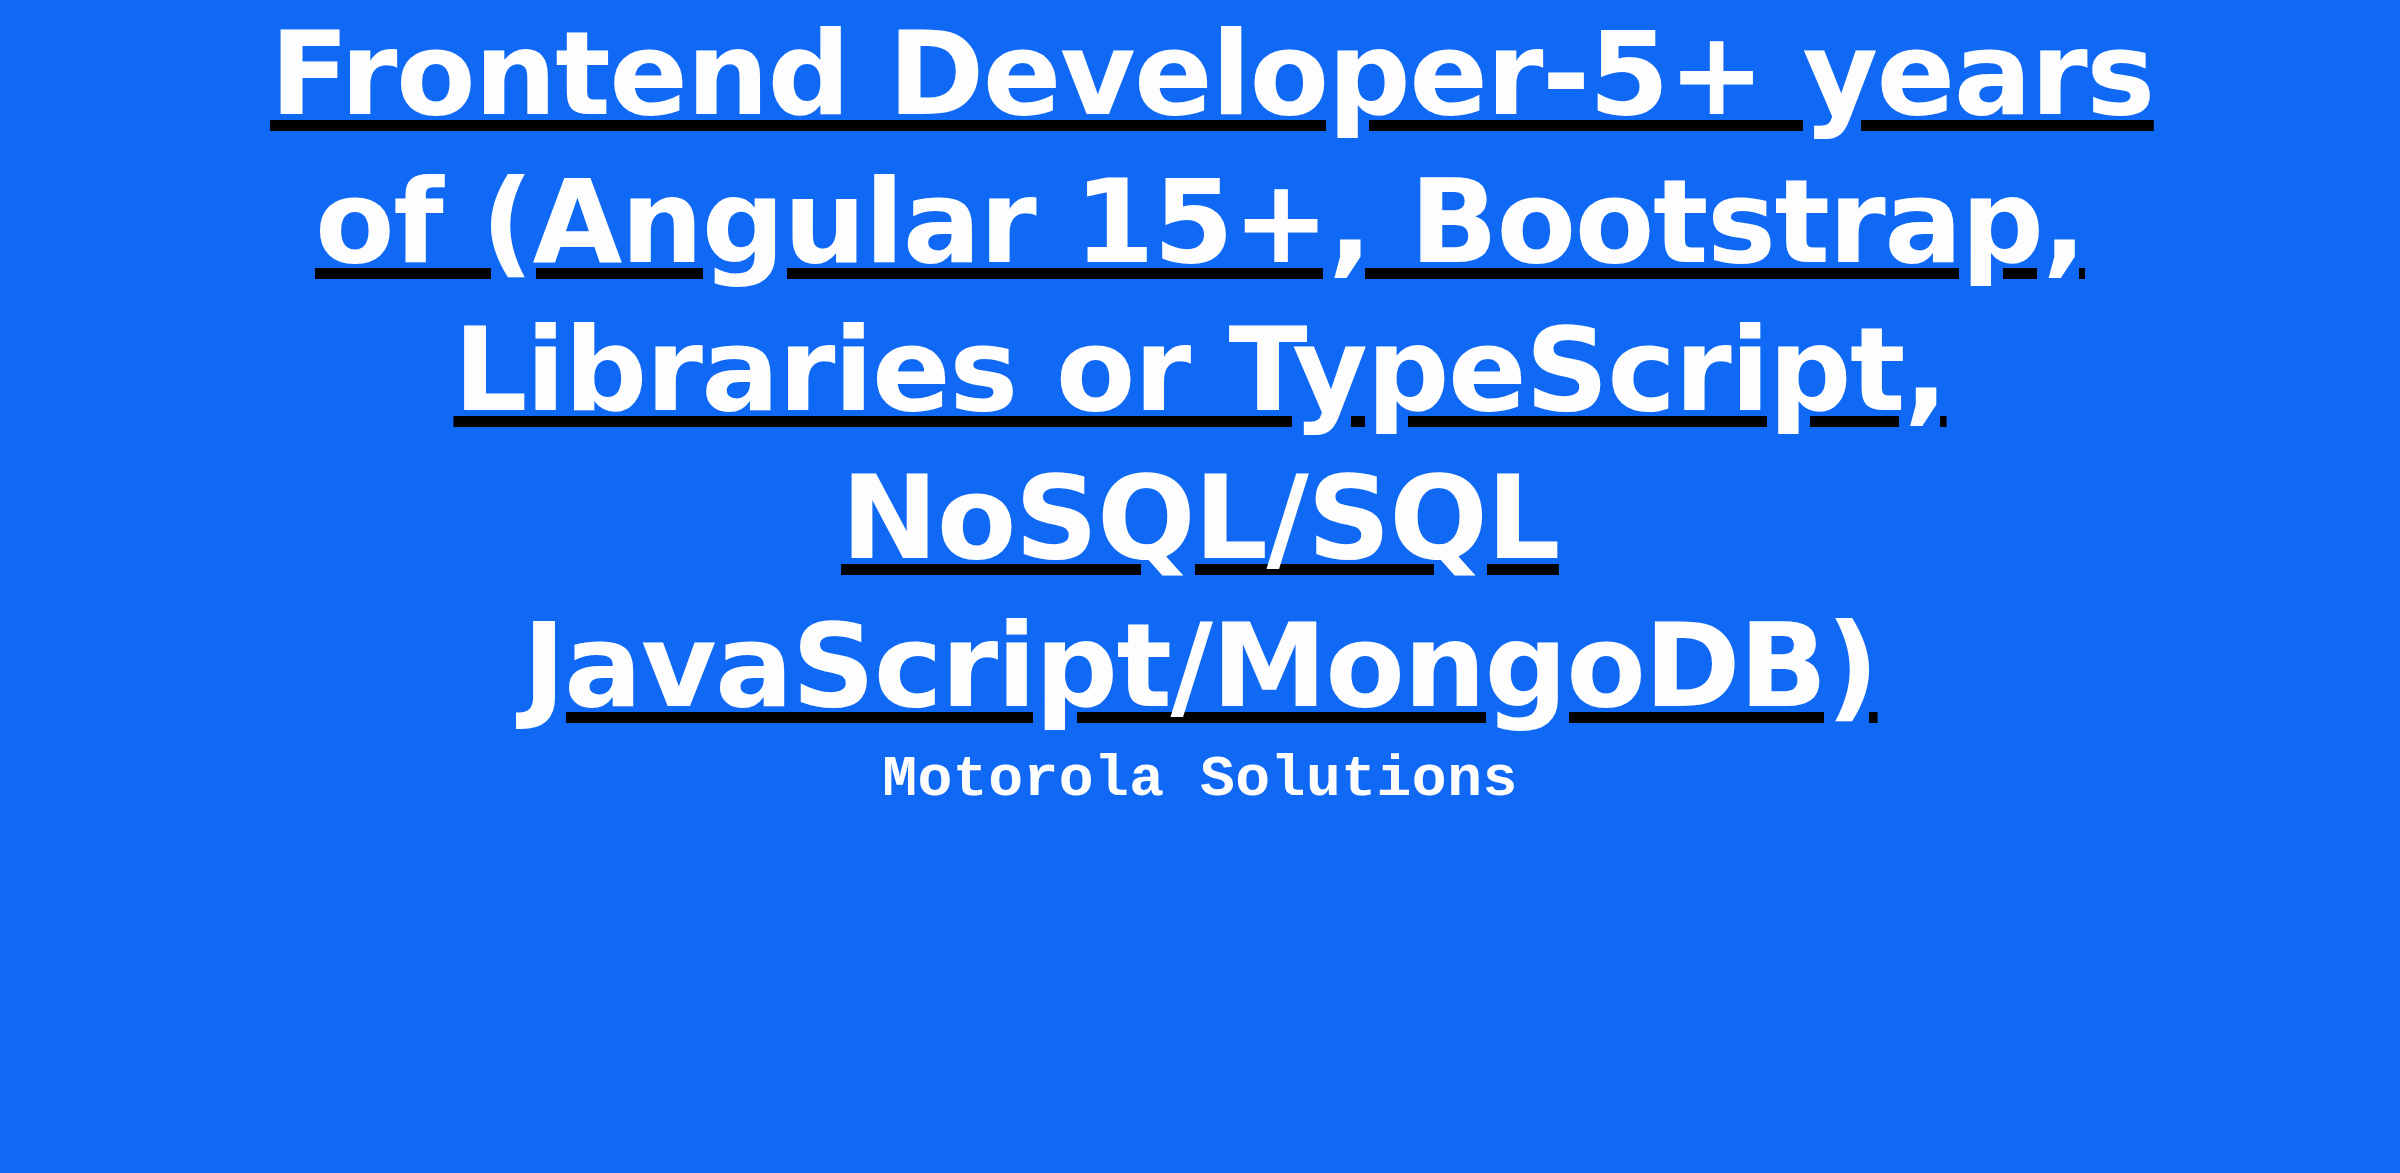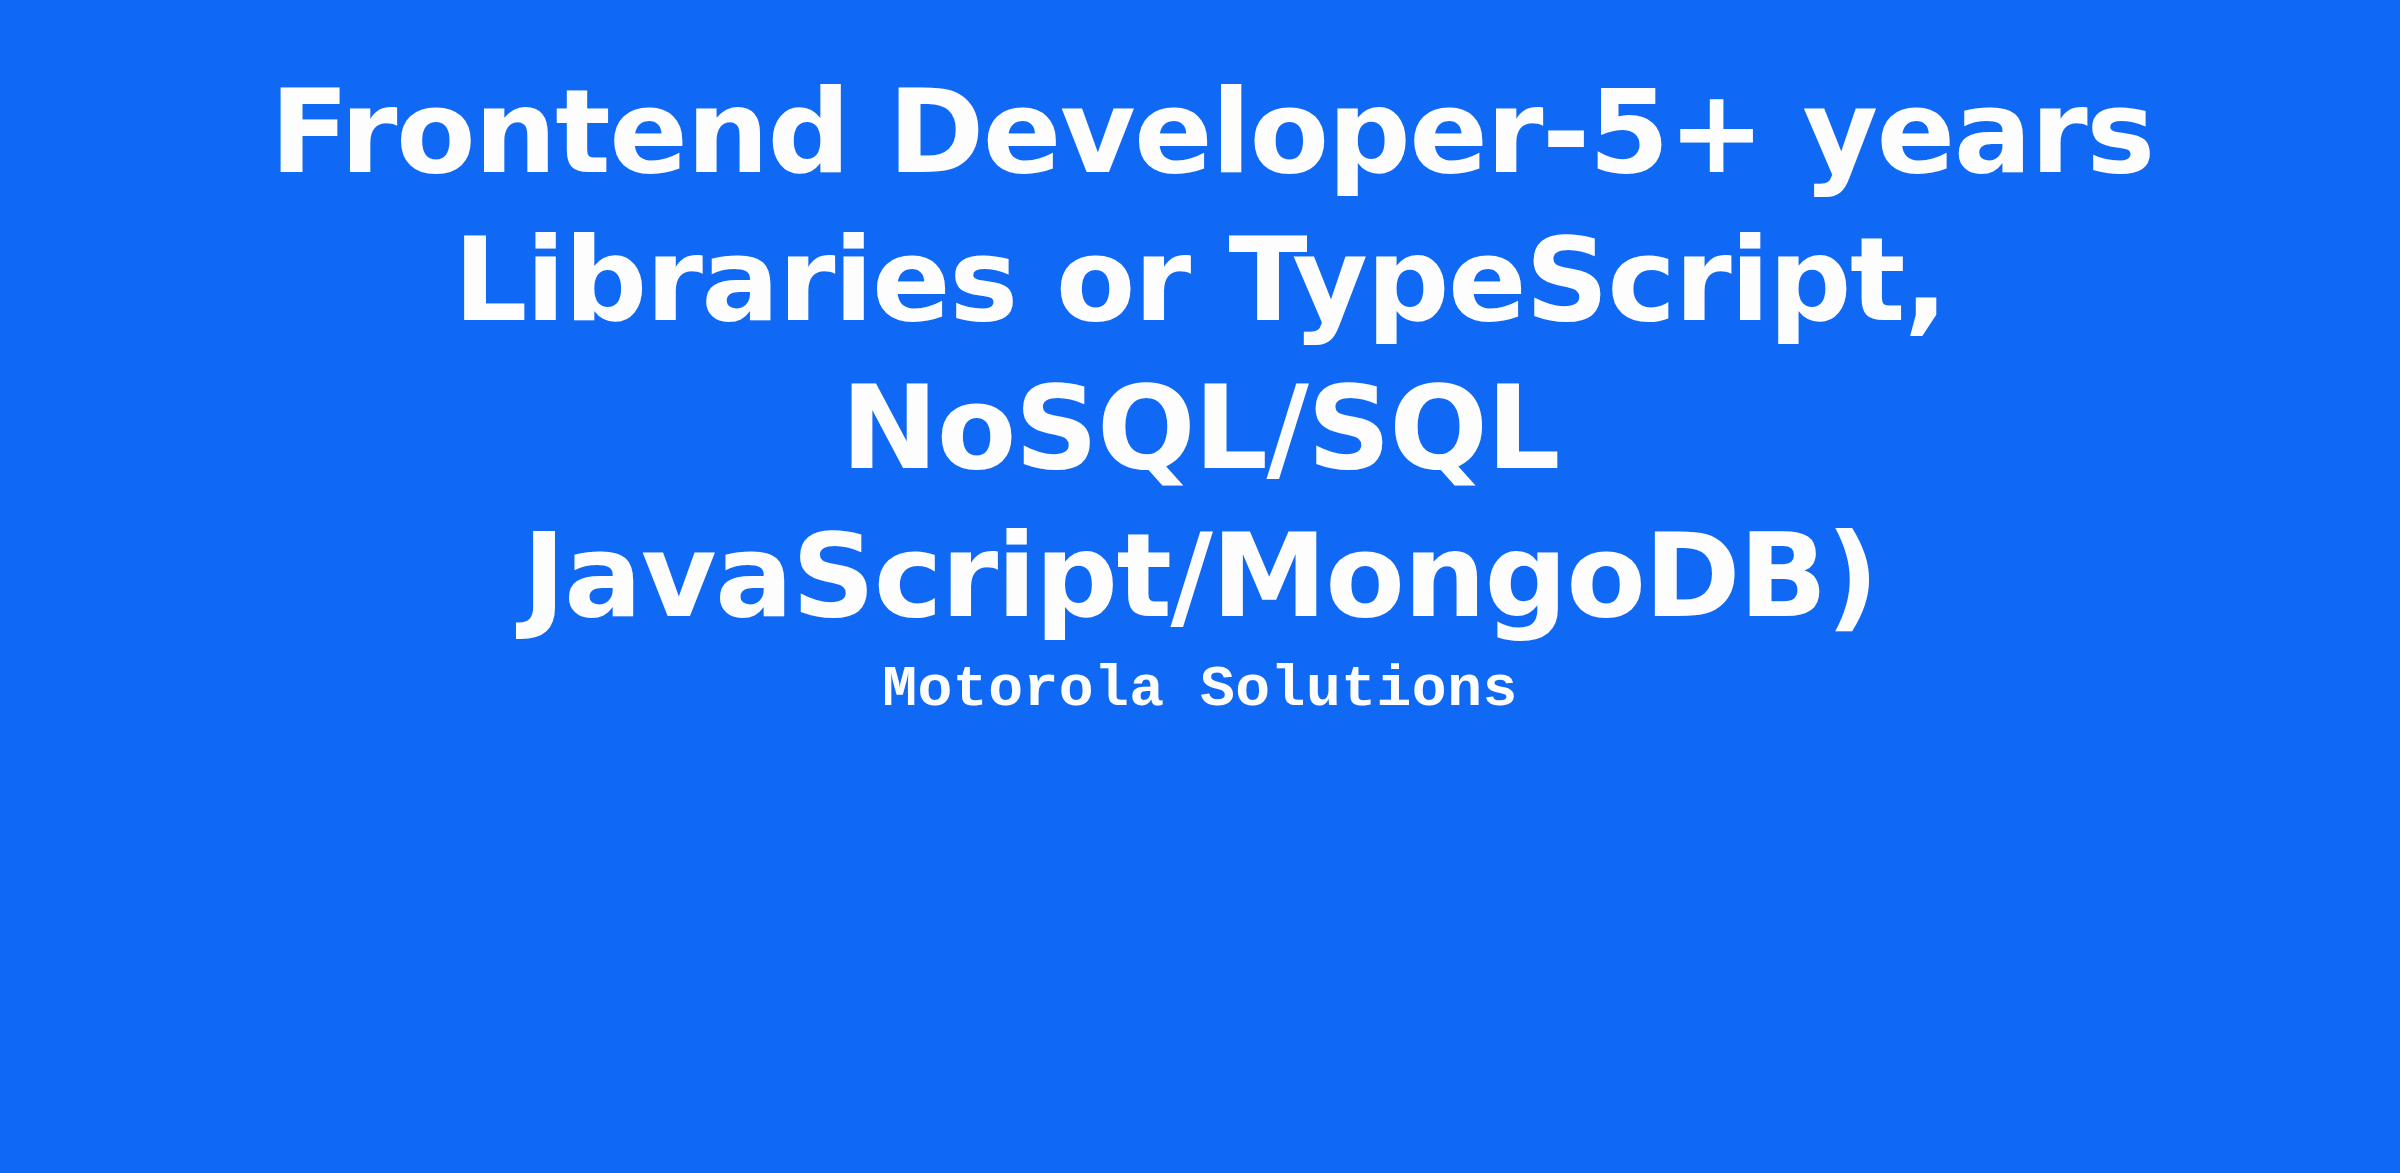--- a/index.html
+++ b/index.html
@@ -24,22 +24,22 @@
     background: #1069f5;
     display: flex;
     flex-direction: column;
     align-items: center;
     justify-content: flex-start;
   }
 
   
   #title-block {
     width: 1860px;
-    margin-top: 58px;
     text-align: center;
+    text-decoration: underline;
   }
 
   .title-line {
     display: block;
     font-family: "DejaVu Sans", "Liberation Sans", sans-serif;
     font-size: 116px;
     line-height: 148px;
     font-weight: 700;
     letter-spacing: -1.5px;
     color: #fdfdfd;
@@ -64,20 +64,21 @@
     white-space: nowrap;
   }
 </style>
 </head>
 <body>
 
 <div id="card">
 
   <div id="title-block">
     <span class="title-line">Frontend Developer-5+ years</span>
+    <span class="title-line">of (Angular 15+, Bootstrap,</span>
     <span class="title-line">Libraries or TypeScript,</span>
     <span class="title-line">NoSQL/SQL</span>
     <span class="title-line">JavaScript/MongoDB)</span>
   </div>
 
   <div id="subtitle-block">
     <span id="subtitle">Motorola Solutions</span>
   </div>
 
 </div>

